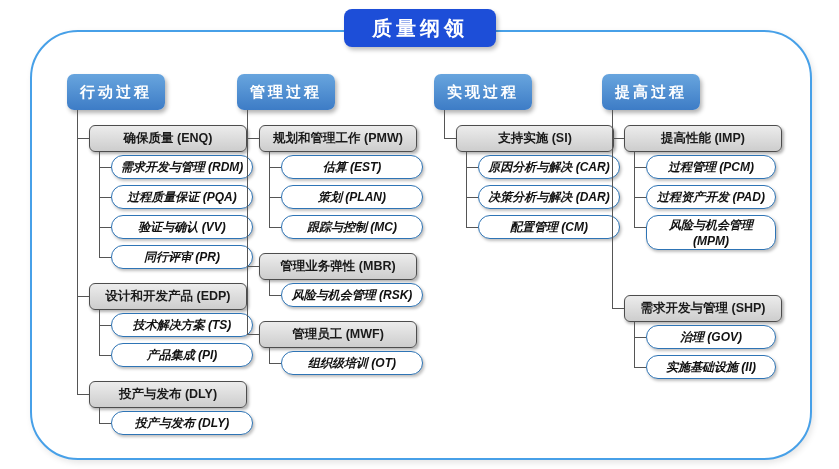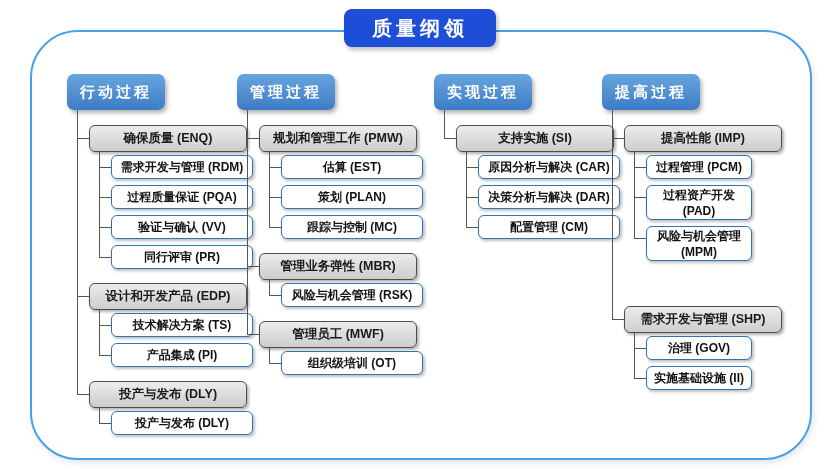--- a/index.html
+++ b/index.html
@@ -57,26 +57,27 @@
     width:158px;min-height:27px;box-sizing:border-box;
     border:1.5px solid #4d4d4d;border-radius:6px;
     background:linear-gradient(180deg,#ececec 0%,#cdcdcd 100%);
     color:#1a1a1a;font-size:12.5px;font-weight:bold;text-align:right;
     display:flex;align-items:center;justify-content:center;padding:1px 4px;
     box-shadow:1.5px 2px 3px rgba(0,0,0,0.30);
   }
   
   .cbox{
     width:142px;min-height:24px;box-sizing:border-box;
-    border:1.5px solid #2e74b5;border-radius:6px;background:#ffffff;
+    border:1.5px solid #2e74b5;border-radius:12px;background:#ffffff;
     color:#111111;font-size:12px;font-weight:bold;text-align:center;
     display:flex;align-items:center;justify-content:center;padding:1px 3px;
     box-shadow:1.5px 2px 3px rgba(0,0,0,0.25);
-  }
-  #col4 .cbox{width:106px;}
+    font-style:italic;
+  }
+  #col4 .cbox{width:130px;}
 </style>
 </head>
 <body>
 
 <div class="title">质量纲领</div>
 
 <div class="frame">
 
   <div class="col" id="col1">
     <div class="hdr">行动过程</div>

